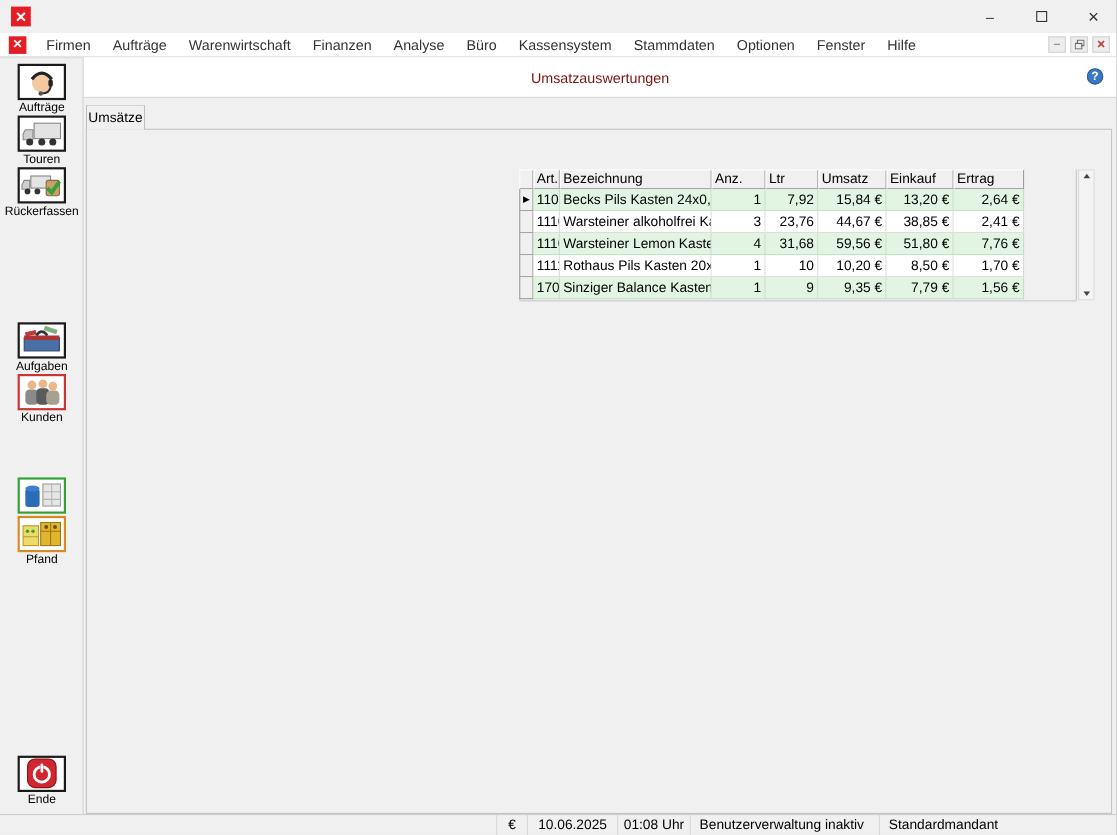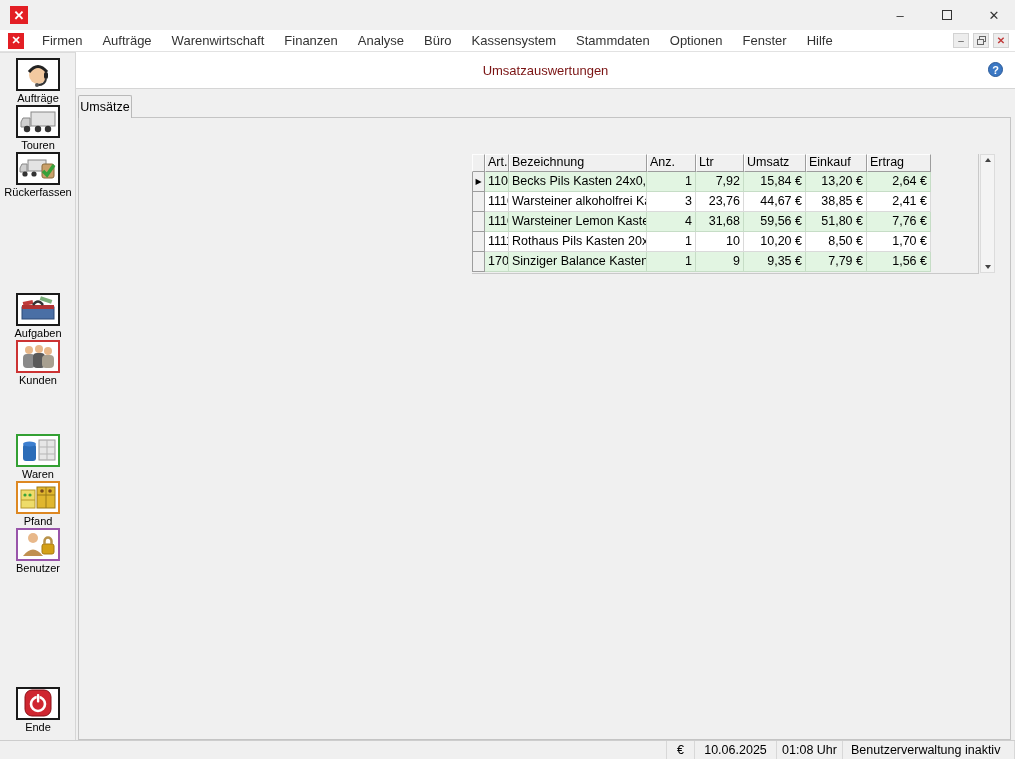--- a/index.html
+++ b/index.html
@@ -192,46 +192,35 @@
             <rect x="21" y="4" width="16" height="20" fill="#e6e6e6" stroke="#9a9a9a"></rect>
             <line x1="21" y1="11" x2="37" y2="11" stroke="#b5b5b5"></line>
             <line x1="21" y1="18" x2="37" y2="18" stroke="#b5b5b5"></line>
             <line x1="29" y1="4" x2="29" y2="24" stroke="#b5b5b5"></line>
             <rect x="5" y="8" width="13" height="17" rx="3" fill="#2b6cb8"></rect>
             <ellipse cx="11.5" cy="8" rx="6.5" ry="2.6" fill="#3c7fd0"></ellipse>
           </svg>
       </div>
       <div class="side-label">Waren</div>
     </div>
-    <div class="side-item" style="top:428px;">
+    <div class="side-item" style="top:416px;">
       <div class="side-icon b-orange">
         <svg width="40" height="29" viewBox="0 0 40 29">
             <rect x="3" y="7" width="14" height="18" fill="#eedc6a" stroke="#b8982a"></rect>
             <circle cx="7" cy="12" r="1.6" fill="#3aa33a"></circle>
             <circle cx="12" cy="12" r="1.6" fill="#3aa33a"></circle>
             <line x1="3" y1="17" x2="17" y2="17" stroke="#b8982a"></line>
             <rect x="19" y="4" width="18" height="21" fill="#e0b62e" stroke="#9a7a18"></rect>
             <line x1="19" y1="12" x2="37" y2="12" stroke="#9a7a18"></line>
             <line x1="28" y1="4" x2="28" y2="25" stroke="#9a7a18"></line>
             <circle cx="24" cy="8" r="1.8" fill="#7a4a1a"></circle>
             <circle cx="32" cy="8" r="1.8" fill="#7a4a1a"></circle>
           </svg>
       </div>
       <div class="side-label">Pfand</div>
-    </div>
-    <div class="side-item" style="top:475px;">
-      <div class="side-icon b-purple">
-        <svg width="40" height="29" viewBox="0 0 40 29">
-            <circle cx="15" cy="8" r="5" fill="#e8b88a"></circle>
-            <path d="M5 26 q10 -13 20 0 z" fill="#c09050"></path>
-            <rect x="24" y="14" width="12" height="10" rx="2" fill="#d4a017" stroke="#a87a10"></rect>
-            <path d="M26.5 14 v-3 a3.5 3.5 0 0 1 7 0 v3" stroke="#b8924a" stroke-width="2.5" fill="none"></path>
-          </svg>
-      </div>
-      <div class="side-label">Benutzer</div>
     </div>
     <div class="side-item" style="top:634px;">
       <div class="side-icon">
         <svg width="40" height="29" viewBox="0 0 40 29">
             <rect x="7" y="1" width="26" height="26" rx="7" fill="#cf2630" stroke="#8a1118"></rect>
             <circle cx="20" cy="15" r="7" fill="none" stroke="#fff" stroke-width="2.6"></circle>
             <rect x="18.7" y="5.5" width="2.8" height="8" fill="#cf2630"></rect>
             <rect x="18.9" y="5" width="2.4" height="8.5" rx="1" fill="#fff"></rect>
           </svg>
       </div>
@@ -518,15 +507,16 @@
     <span class="tri-up"></span>
     <span class="tri-dn"></span>
   </div>
 
   <div class="statusbar">
     <div class="sseg" style="flex:1;"></div>
     <div class="sseg center" style="width:28px;">€</div>
     <div class="sseg center" style="width:82px;">10.06.2025</div>
     <div class="sseg center" style="width:66px;">01:08 Uhr</div>
     <div class="sseg" style="width:172px;">Benutzerverwaltung inaktiv</div>
+    <div class="sseg" style="width:215px;border-right:none;">Standardmandant</div>
   </div>
 
 </div>
 
 </body></html>

